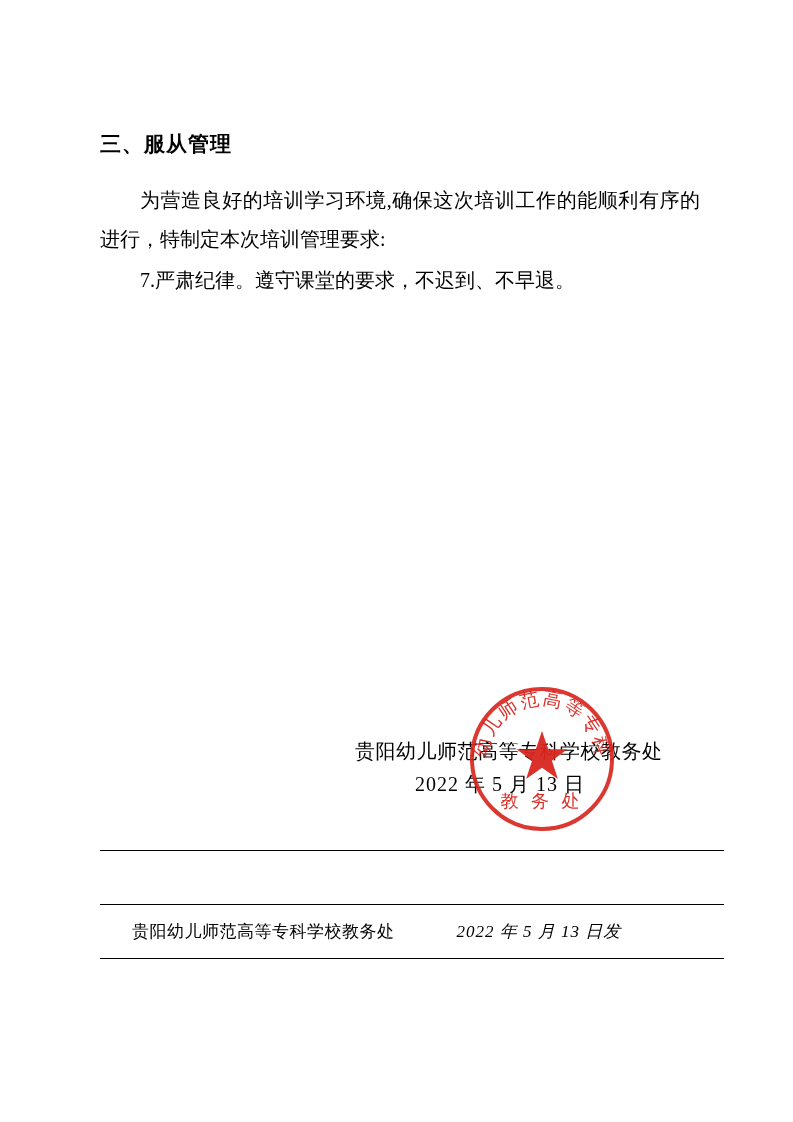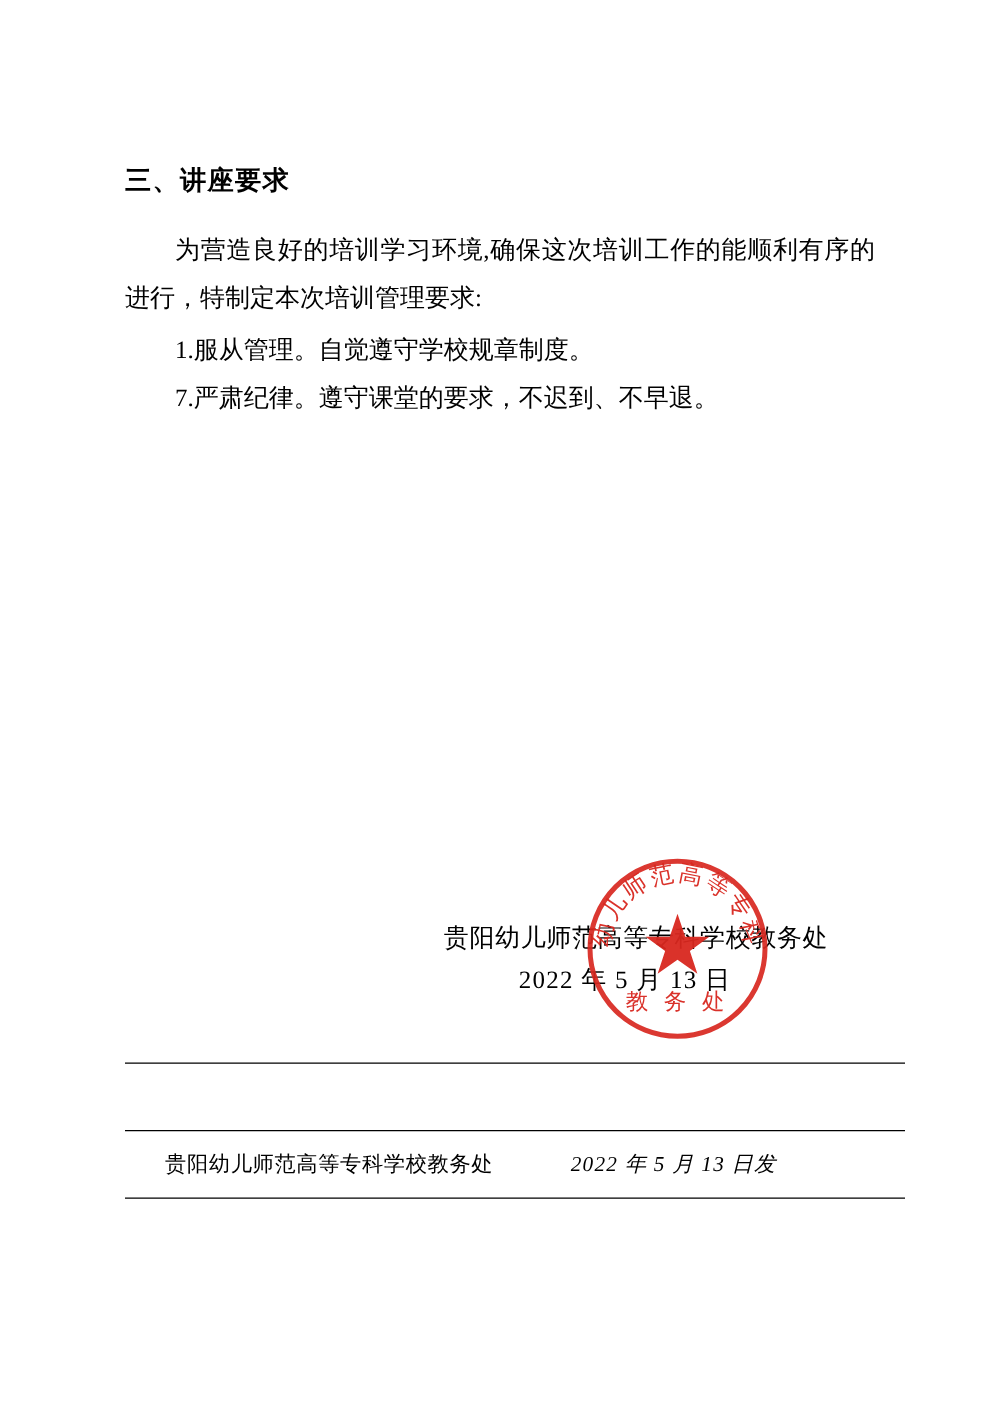--- a/index.html
+++ b/index.html
@@ -111,25 +111,24 @@
 
   .f2 .f2-left { display:inline-block; padding-left: 32px; }
   .f2 .f2-right { display:inline-block; padding-left: 62px; letter-spacing: 1px; font-style: italic; }
 </style>
 </head>
 <body>
 
 <div class="page">
 
   <div class="content">
-    <h2 class="section-heading">三、讲座要求</h2>
+    <h2 class="section-heading">三、服从管理</h2>
 
     <p class="para indent">为营造良好的培训学习环境,确保这次培训工作的能顺利有序的进行，特制定本次培训管理要求:</p>
 
-    <p class="list-item">1.服从管理。自觉遵守学校规章制度。</p>
     <p class="list-item">7.严肃纪律。遵守课堂的要求，不迟到、不早退。</p>
   </div>
 
   <div class="signature">
     <div class="org">贵阳幼儿师范高等专科学校教务处</div>
     <div class="date">2022 年 5 月 13 日</div>
   </div>
 
   <div class="seal">
     <svg width="148" height="148" viewBox="0 0 148 148" xmlns="http://www.w3.org/2000/svg">

